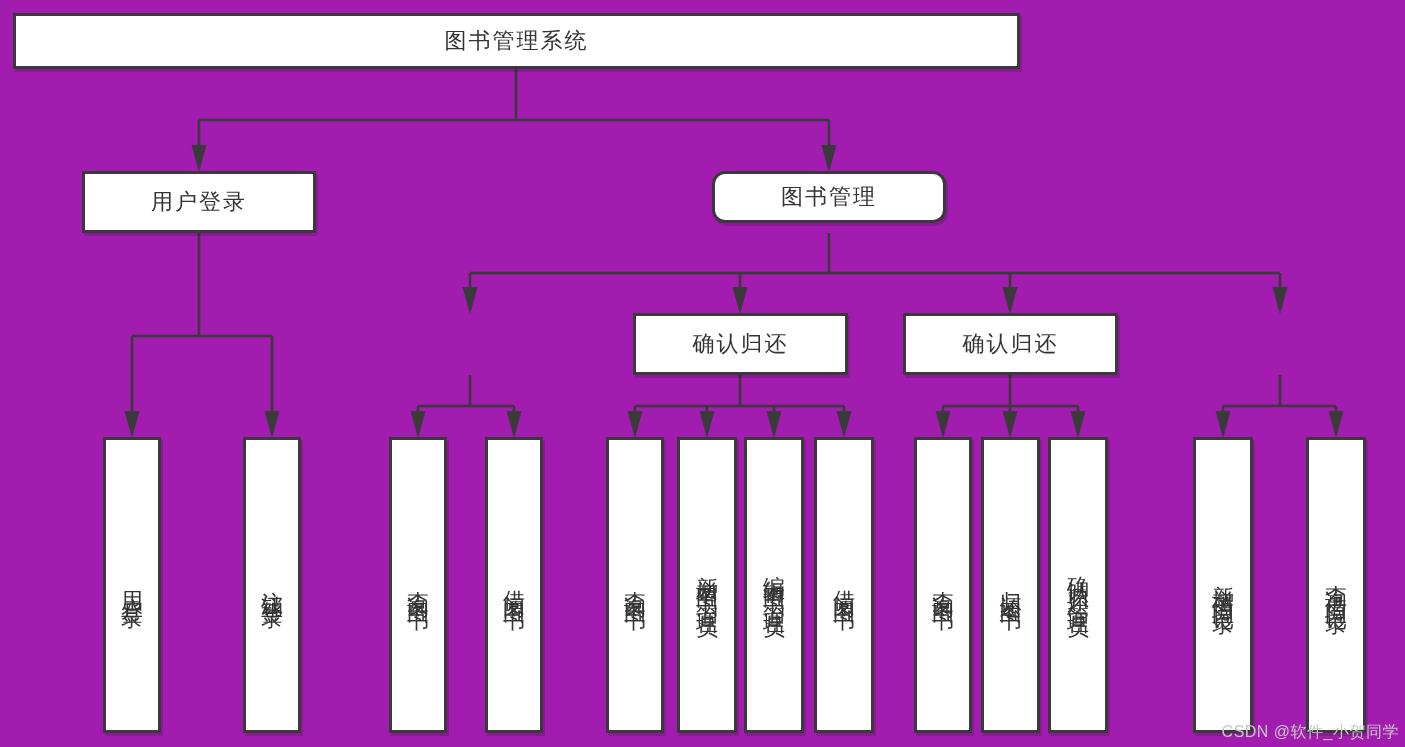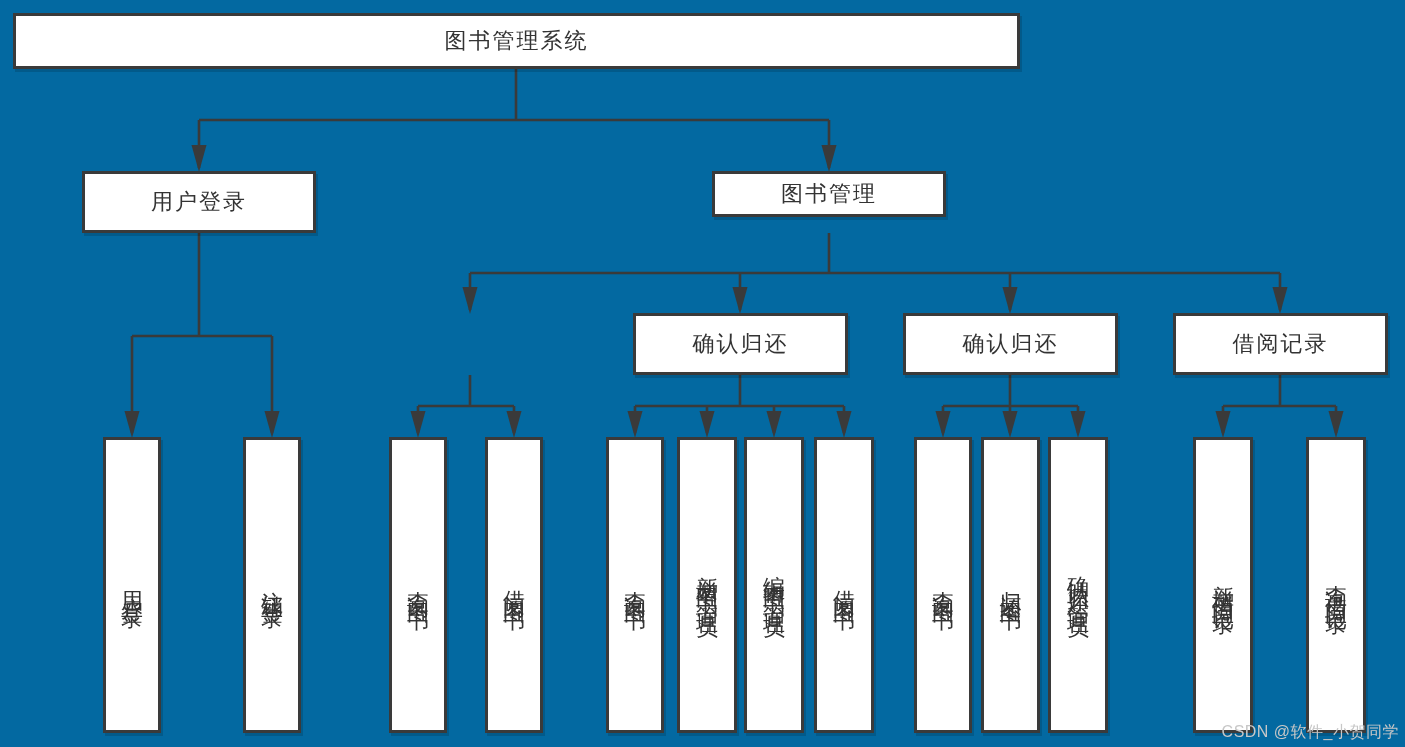--- a/index.html
+++ b/index.html
@@ -1,20 +1,20 @@
 <!DOCTYPE html>
 <html><head>
 <meta charset="utf-8">
 <style>
   html, body { margin: 0; padding: 0; background: #ffffff; }
   #stage {
     position: relative;
     width: 1405px;
     height: 747px;
-    background: #0369a1;
+    background: #a21caf;
     font-family: "Liberation Sans", "DejaVu Sans", sans-serif;
     overflow: hidden;
   }
   #connectors {
     position: absolute;
     left: 0; top: 0;
     width: 1405px; height: 747px;
   }
   .box {
     position: absolute;
@@ -90,25 +90,24 @@
       <polygon points="1002.5,411 1017.5,411 1010,438"></polygon>
       <polygon points="1070.5,411 1085.5,411 1078,438"></polygon>
       <polygon points="1215.5,411 1230.5,411 1223,438"></polygon>
       <polygon points="1328.5,411 1343.5,411 1336,438"></polygon>
     </g>
   </svg>
 
   <div class="box" style="left:13px; top:13px; width:1007px; height:56px;">图书管理系统</div>
 
   <div class="box" style="left:82px; top:171px; width:234px; height:62px;">用户登录</div>
-  <div class="box" style="left:712px; top:171px; width:234px; height:46px;">图书管理</div>
+  <div class="box" style="left:712px; top:171px; width:234px; height:52px;border-radius:13px;">图书管理</div>
 
   <div class="box" style="left:633px; top:313px; width:215px; height:62px;">确认归还</div>
   <div class="box" style="left:903px; top:313px; width:215px; height:62px;">确认归还</div>
-  <div class="box" style="left:1173px; top:313px; width:215px; height:62px;">借阅记录</div>
 
   <div class="box leaf" style="left:103px; top:437px; width:58px; height:296px;">用户登录</div>
   <div class="box leaf" style="left:243px; top:437px; width:58px; height:296px;">注销登录</div>
 
   <div class="box leaf" style="left:389px; top:437px; width:58px; height:296px;">查询图书</div>
   <div class="box leaf" style="left:485px; top:437px; width:58px; height:296px;">借阅图书</div>
 
   <div class="box leaf" style="left:606px; top:437px; width:58px; height:296px;">查询图书</div>
   <div class="box leaf" style="left:677px; top:437px; width:60px; height:296px;">新增图书（管理员）</div>
   <div class="box leaf" style="left:744px; top:437px; width:60px; height:296px;">编辑图书（管理员）</div>

